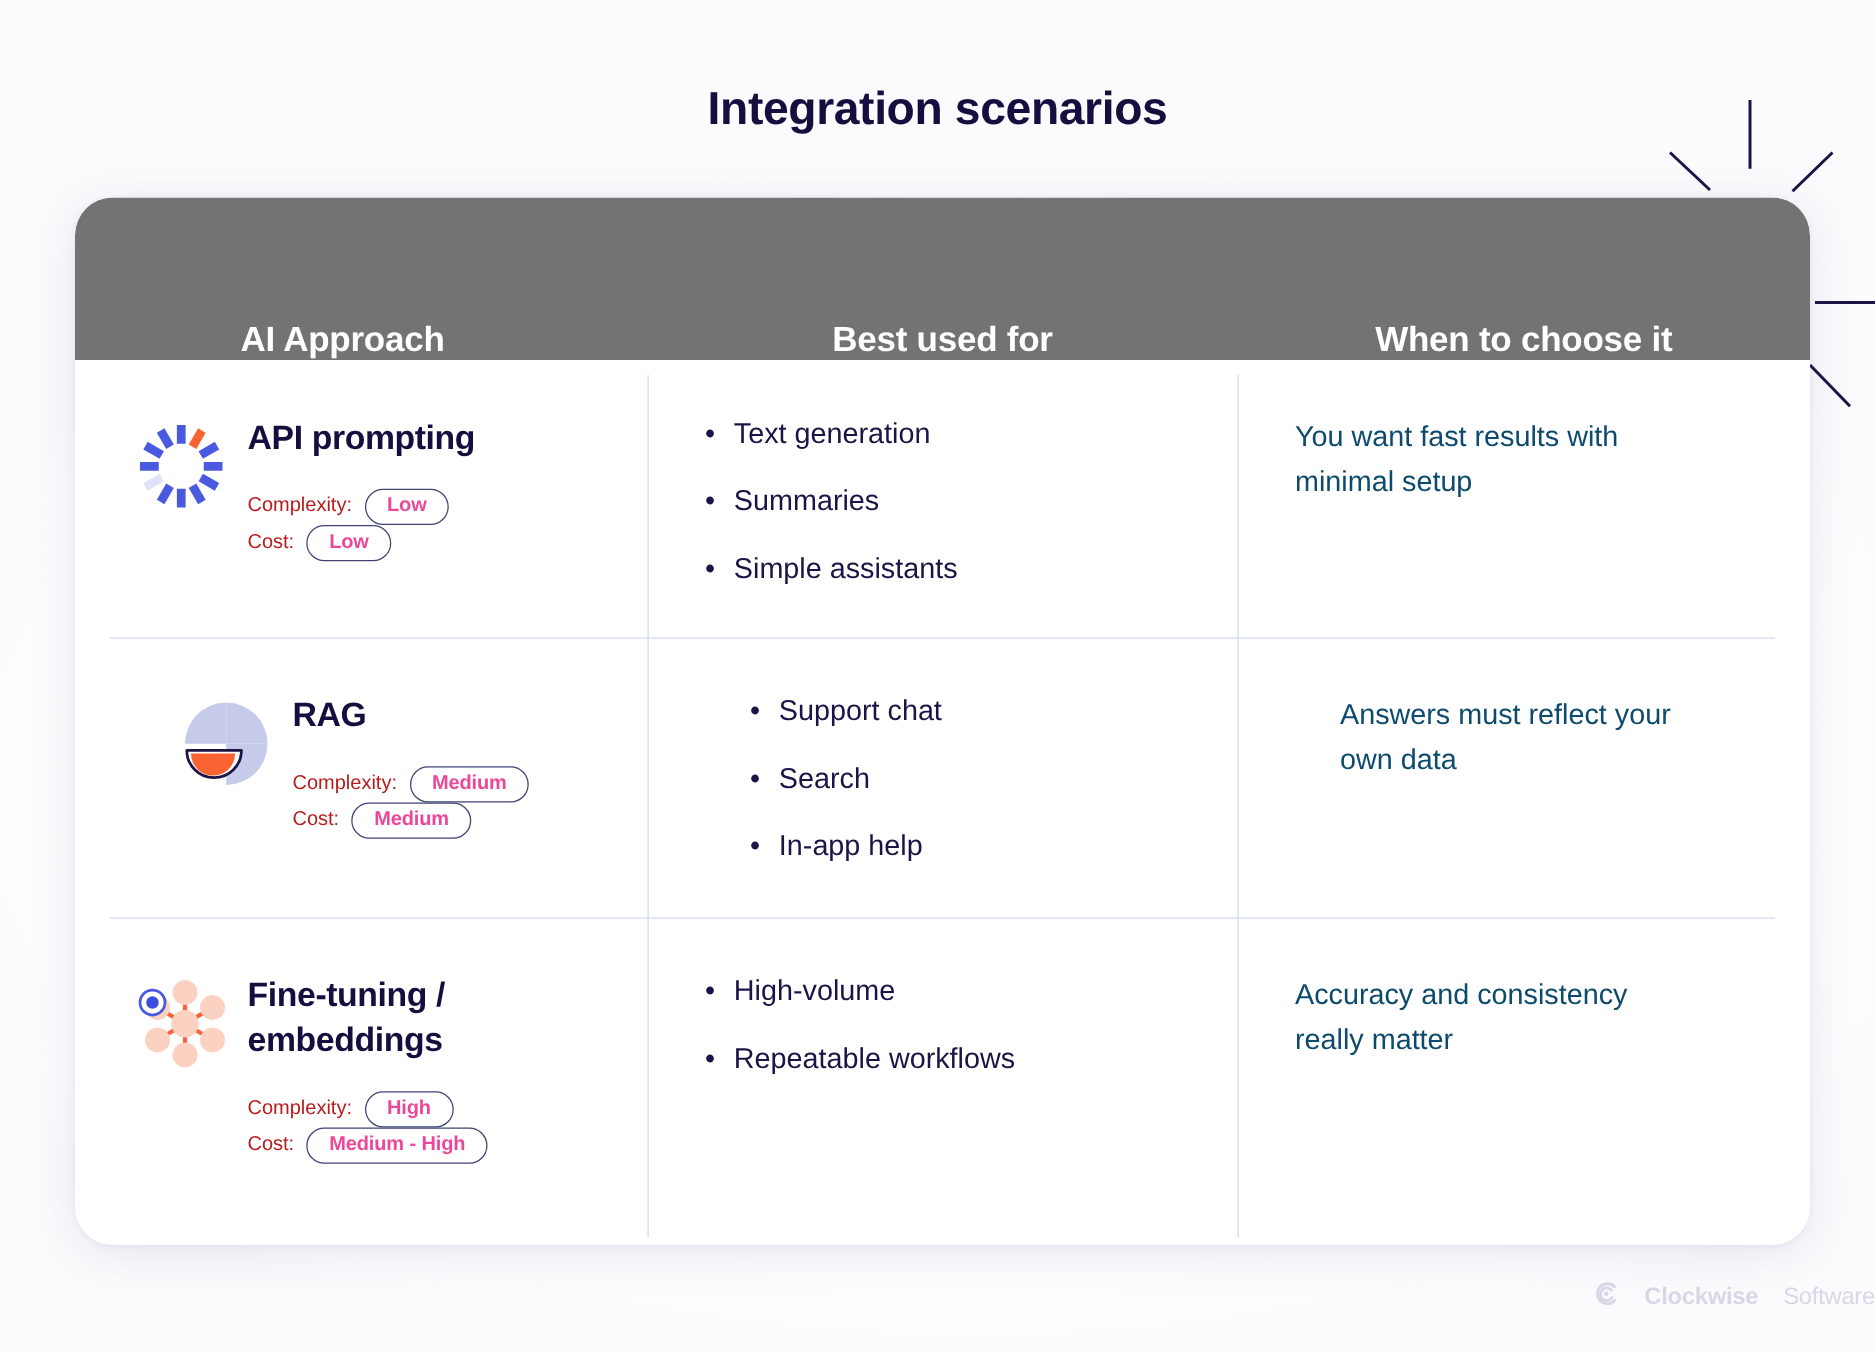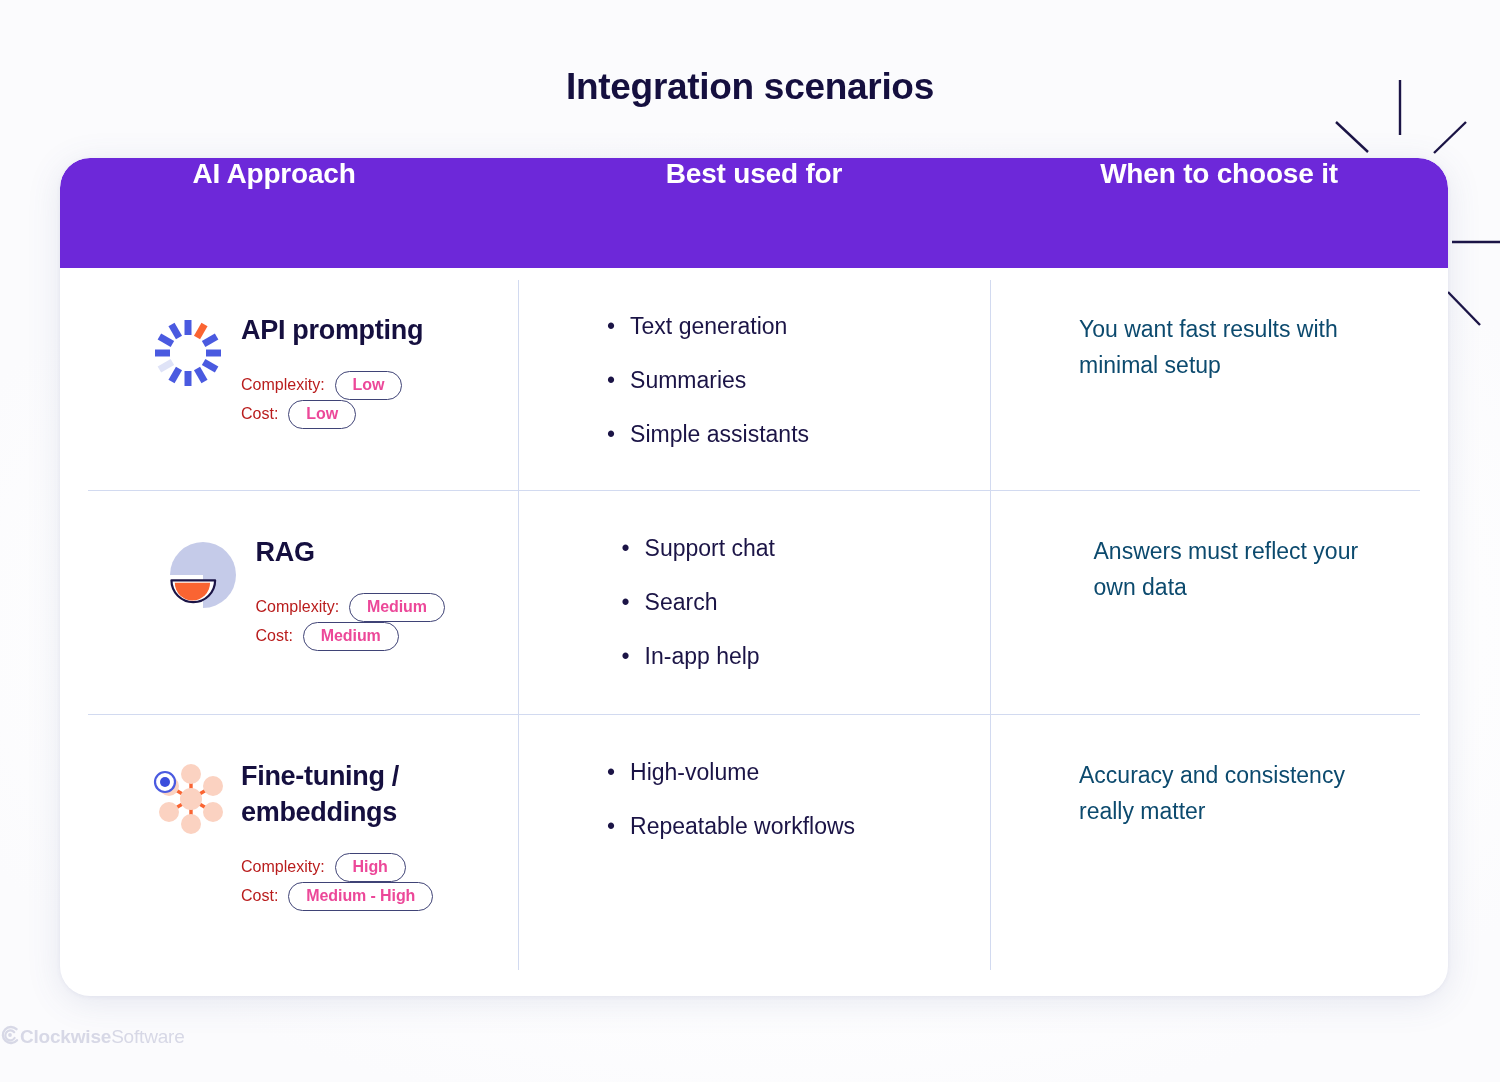--- a/index.html
+++ b/index.html
@@ -56,38 +56,38 @@
     background: #ffffff;
     border-radius: 30px;
     box-shadow: 0 6px 34px rgba(80, 90, 150, 0.13),
                 0 1px 4px rgba(80, 90, 150, 0.07);
     overflow: hidden;
     z-index: 2;
   }
 
   
   .thead {
-    height: 110px;
-    background: #6d28d9;
-    display: flex;
-    align-items: flex-start;
+    height: 130px;
+    background: #737373;
+    display: flex;
+    align-items: flex-end;
     border-radius: 30px 30px 0 0;
   }
   .th {
     color: #ffffff;
     font-size: 28px;
     font-weight: 700;
     letter-spacing: -0.2px;
   }
   .th-1 { width: 458px; text-align: center; padding-right: 30px; }
   .th-2 { width: 472px; text-align: center; }
   .th-3 { width: 458px; text-align: center; }
 
   
-  .tbody { position: relative; padding-left: 43px; }
+  .tbody { position: relative; }
 
   .row {
     display: flex;
     position: relative;
     align-items: flex-start;
   }
   .row-1 { height: 222px; }
   .row-2 { height: 224px; justify-content: center; }
   .row-3 { height: 248px; }
 
@@ -196,22 +196,22 @@
   }
 
   
   .footer {
     position: absolute;
     top: 1025px;
     left: 0;
     width: 1500px;
     display: flex;
     align-items: center;
-    justify-content: flex-start;
-    gap: 0;
+    justify-content: flex-end;
+    gap: 20px;
   }
   .footer-mark { display: block; }
   .footer-brand {
     font-size: 19px;
     font-weight: 700;
     color: #d7d8e6;
     letter-spacing: -0.2px;
   }
   .footer-word {
     font-size: 19px;

